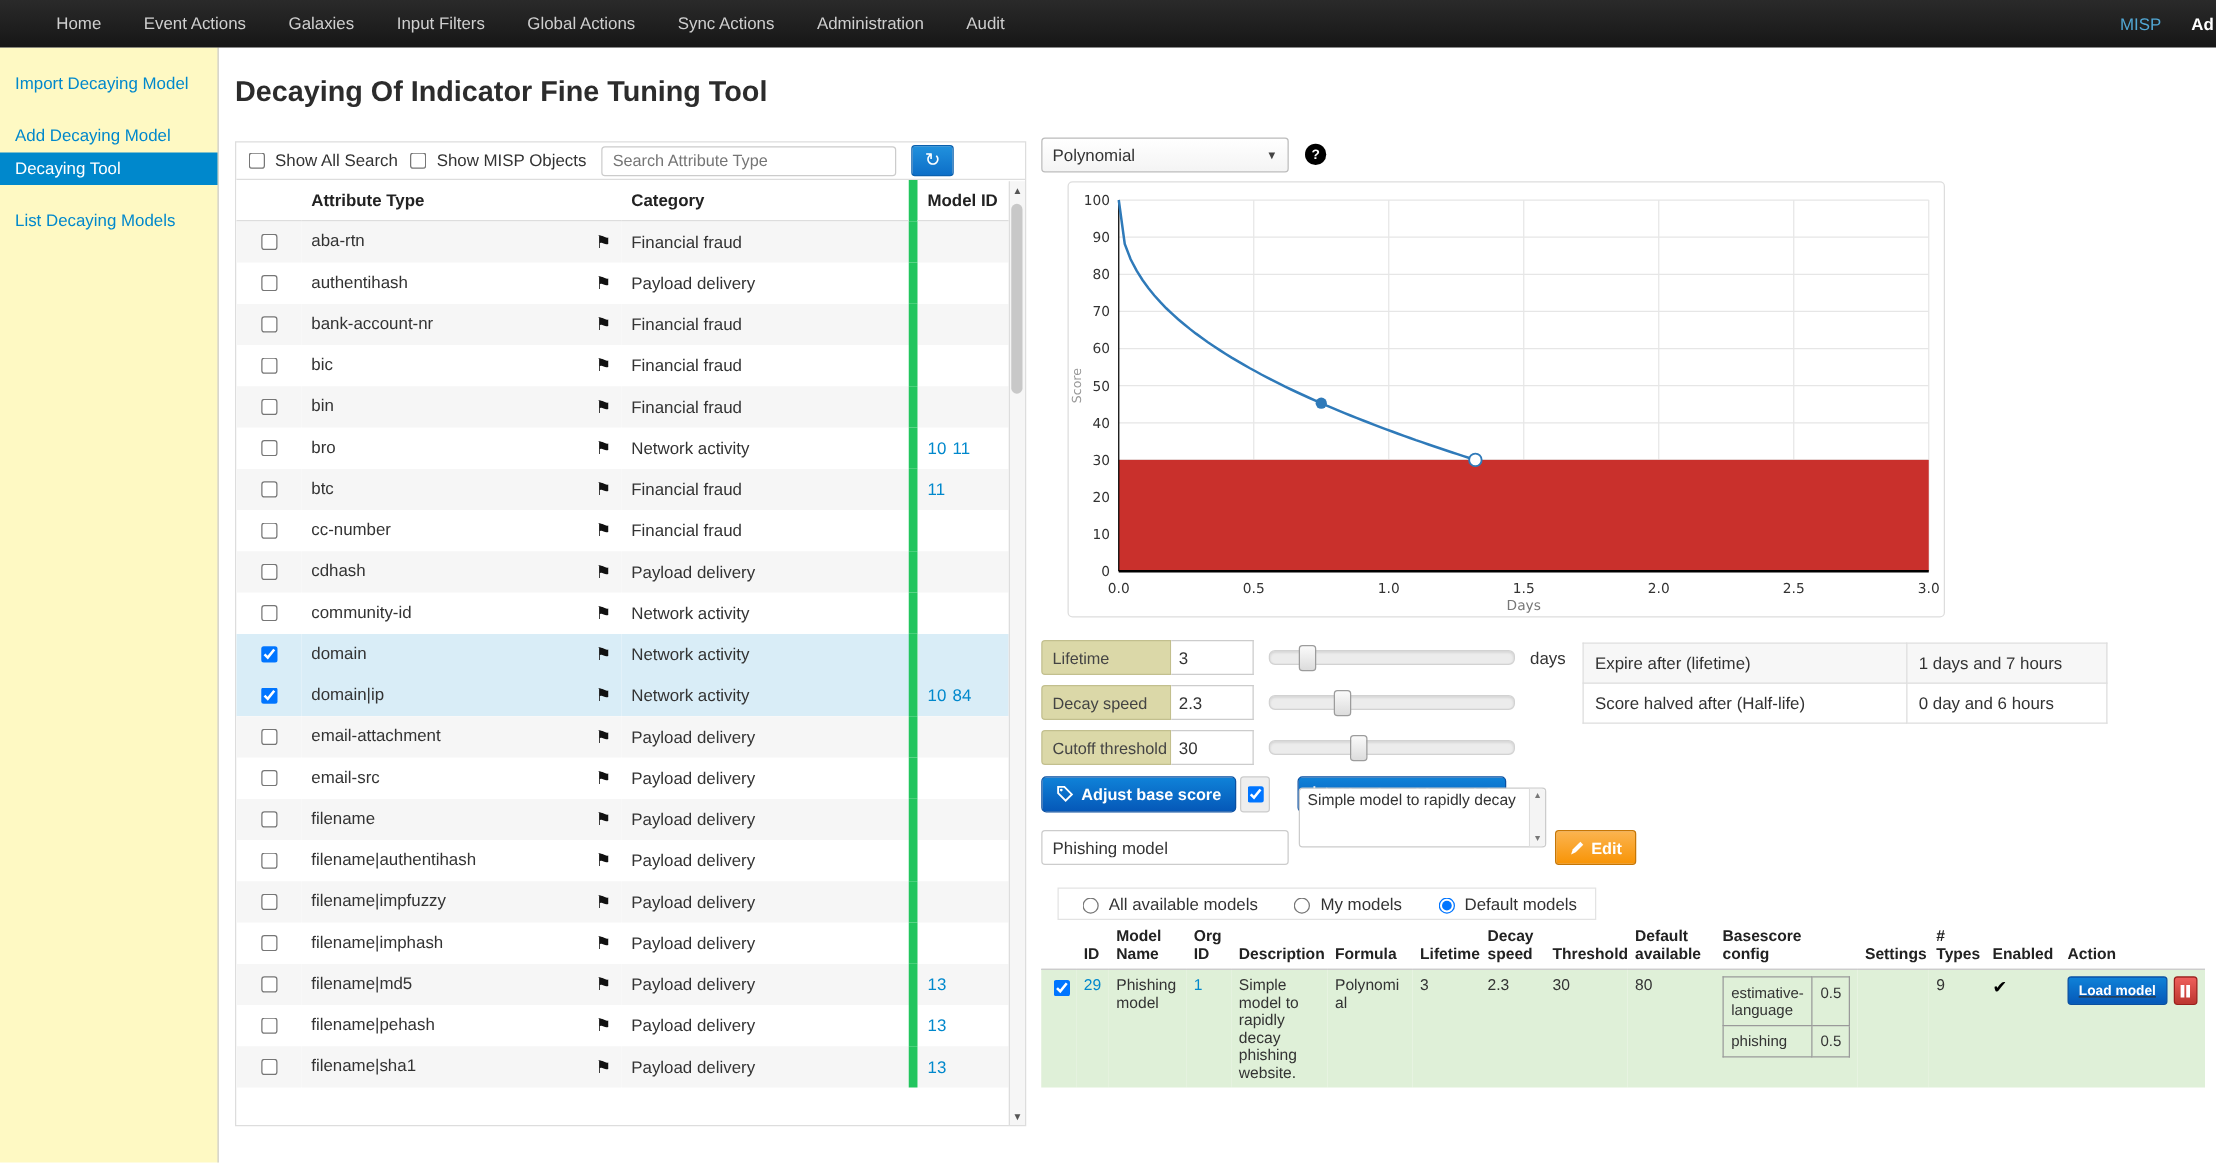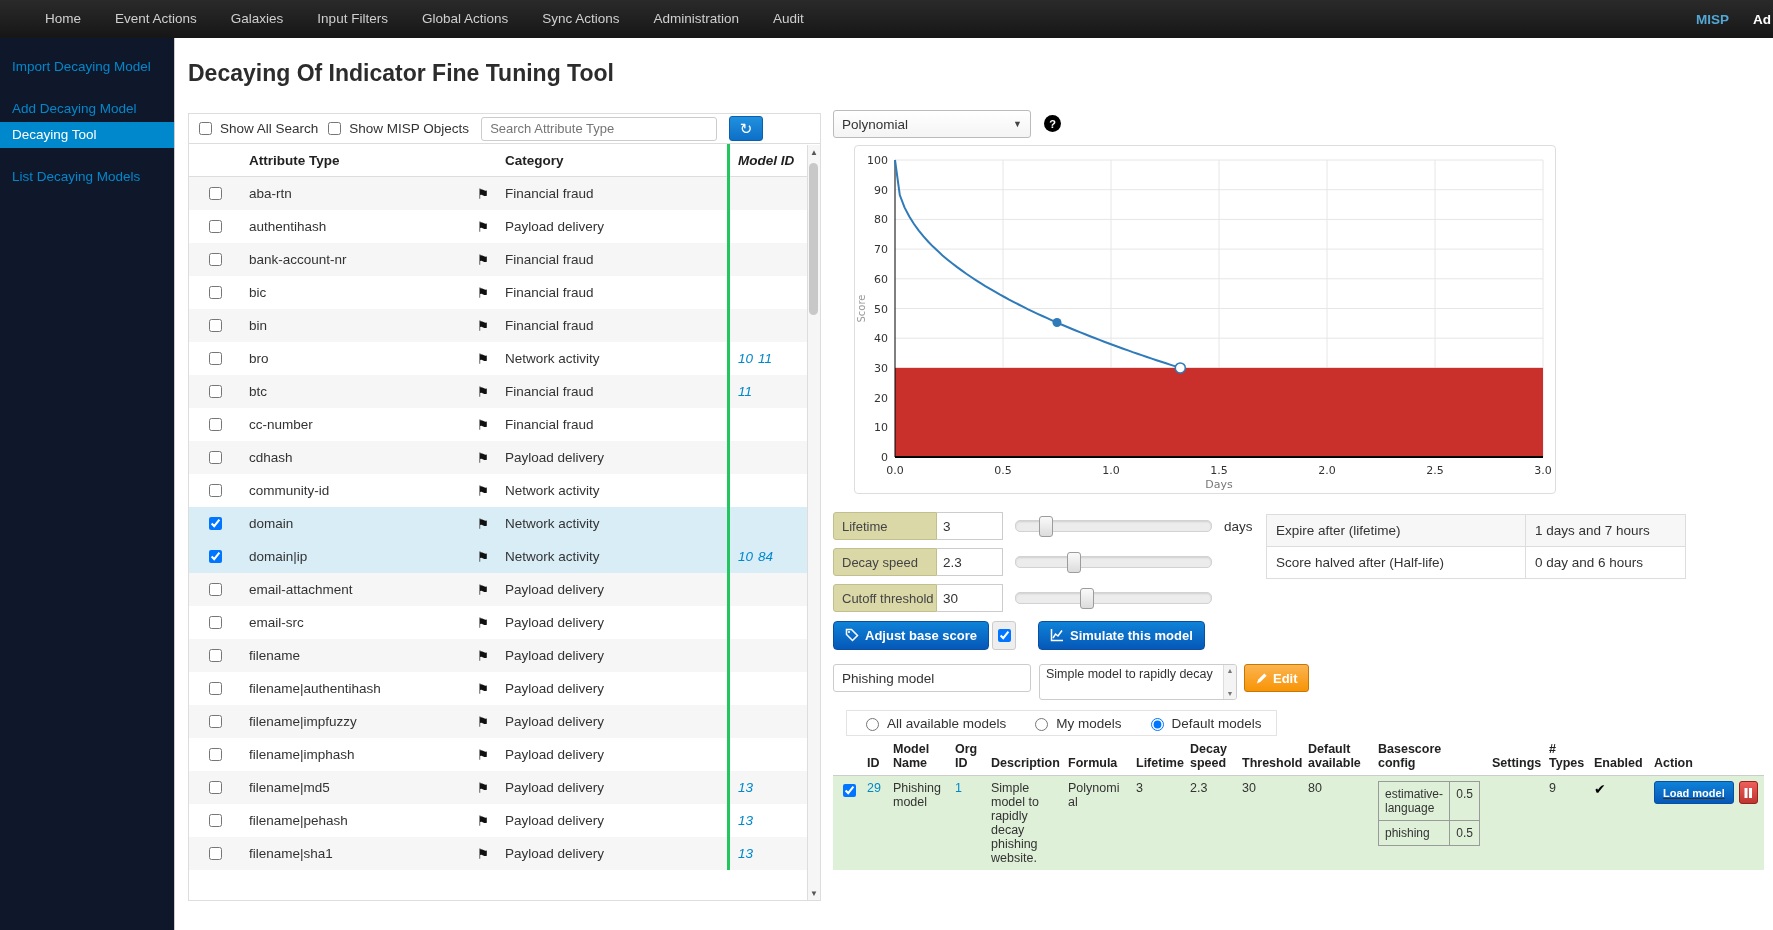--- a/index.html
+++ b/index.html
@@ -4,24 +4,24 @@
 <style>
   html,body{margin:0;padding:0;width:1773px;height:930px;overflow:hidden;background:#fff;
             font-family:"Liberation Sans","DejaVu Sans",sans-serif;}
   
   #navbar{position:absolute;left:0;top:0;width:1773px;height:38px;
           background:linear-gradient(#2a2a2a,#161616);display:flex;align-items:center;
           font-size:13.5px;color:#cfcfcf;z-index:5;}
   #navbar .nav-items{display:flex;align-items:center;height:100%;padding-left:28px;justify-content:center;}
   #navbar .nav-item{padding:0 17px;line-height:38px;cursor:pointer;white-space:nowrap;}
   #navbar .nav-right{margin-left:auto;display:flex;align-items:center;gap:24px;padding-right:2px;}
-  #navbar .brand{color:#52a7d4;font-weight:bold;}
+  #navbar .brand{color:#52a7d4;font-weight:normal;}
   #navbar .user{color:#fff;font-weight:bold;white-space:nowrap;}
   
-  #sidebar{position:absolute;left:0;top:38px;width:175px;bottom:0;background:#0f172a;
+  #sidebar{position:absolute;left:0;top:38px;width:175px;bottom:0;background:#fef9c3;
            border-right:1px solid #ccc;padding-top:16px;box-sizing:border-box;}
   .side-item{padding:0 12px;height:26px;line-height:26px;font-size:13.5px;color:#0088cc;
              cursor:pointer;white-space:nowrap;overflow:hidden;}
   .side-item.active{background:#0088cc;color:#fff;}
   .side-item.gap{margin-top:16px;}
   
   #main{position:absolute;left:176px;top:38px;right:0;bottom:0;}
   #page-title{position:absolute;left:12px;top:22px;font-size:23px;font-weight:bold;color:#2c2c2c;}
   
   #attr-container{position:absolute;left:12px;top:75px;width:633px;height:788px;
@@ -36,21 +36,21 @@
                display:flex;align-items:center;justify-content:center;cursor:pointer;}
   table.attr-table{width:618px;border-collapse:collapse;table-layout:fixed;}
   .attr-table th{height:32px;text-align:left;padding:0 8px;font-size:13.5px;font-weight:bold;
                  color:#222;border-bottom:1px solid #ddd;background:#fff;}
   .attr-table td{height:33px;padding:0 8px;font-size:13.5px;color:#333;overflow:hidden;white-space:nowrap;}
   .attr-table tbody tr:nth-child(odd){background:#f6f6f6;}
   .attr-table tbody tr.sel{background:#d9edf7;}
   .attr-table .cb-col{width:36px;text-align:center;}
   .attr-table .type-col{width:240px;}
   .attr-table .cat-col{width:214px;}
-  .attr-table .mid-col{border-left:3px solid #22c55e;font-style:italic;}
+  .attr-table .mid-col{border-left:7px solid #22c55e;}
   .type-cell .flag{float:right;font-size:14px;color:#111;cursor:pointer;}
   a.mid{color:#0088cc;text-decoration:none;margin-right:5px;cursor:pointer;}
   
   .vscroll{position:absolute;top:31px;right:0;bottom:0;width:13px;background:#f6f6f6;
            border-left:1px solid #ddd;box-sizing:border-box;}
   .vscroll .arr{height:14px;display:flex;align-items:center;justify-content:center;
                 font-size:8px;color:#555;cursor:pointer;}
   .vscroll .arr.down{position:absolute;bottom:0;left:0;right:0;}
   .vscroll .thumb{position:absolute;left:1px;top:18px;width:9px;height:152px;background:#c8c8c8;
                   border-radius:5px;cursor:pointer;}
@@ -86,21 +86,21 @@
   .btn-row{position:absolute;left:657px;top:582px;display:flex;align-items:center;height:30px;}
   .btn-primary{height:29px;display:flex;align-items:center;gap:6px;padding:0 11px;border-radius:4px;
                border:1px solid #0a4fa0;background:linear-gradient(#0f82d8,#0558b8);color:#fff;
                font-size:13px;font-weight:bold;cursor:pointer;white-space:nowrap;}
   .cb-addon{width:24px;height:29px;margin-left:3px;border:1px solid #ccc;border-radius:3px;
             background:#eee;display:flex;align-items:center;justify-content:center;box-sizing:border-box;}
   .btn-gap{width:22px;}
   
   .model-name-input{position:absolute;left:657px;top:626px;width:198px;height:28px;box-sizing:border-box;
                     border:1px solid #ccc;border-radius:3px;padding:0 8px;font-size:13.5px;color:#333;}
-  .desc-wrap{position:absolute;left:863px;top:626px;width:198px;height:36px;}
+  .desc-wrap{position:absolute;left:863px;top:592px;width:198px;height:48px;}
   .desc-wrap textarea{width:100%;height:100%;box-sizing:border-box;border:1px solid #ccc;border-radius:3px;
                       resize:none;font-size:12.5px;font-family:"Liberation Sans","DejaVu Sans",sans-serif;
                       color:#333;padding:2px 16px 2px 6px;overflow:hidden;}
   .desc-scroll{position:absolute;top:1px;right:1px;bottom:1px;width:13px;background:#f4f4f4;
                border-left:1px solid #ddd;display:flex;flex-direction:column;justify-content:space-between;
                align-items:center;font-size:7px;color:#777;padding:2px 0;box-sizing:border-box;border-radius:0 3px 3px 0;}
   .btn-edit{position:absolute;left:1068px;top:626px;height:28px;display:flex;align-items:center;gap:5px;
             padding:0 10px;border-radius:3px;border:1px solid #c67605;color:#fff;font-size:13px;font-weight:bold;
             background:linear-gradient(#fbb450,#f89406);cursor:pointer;}
   

